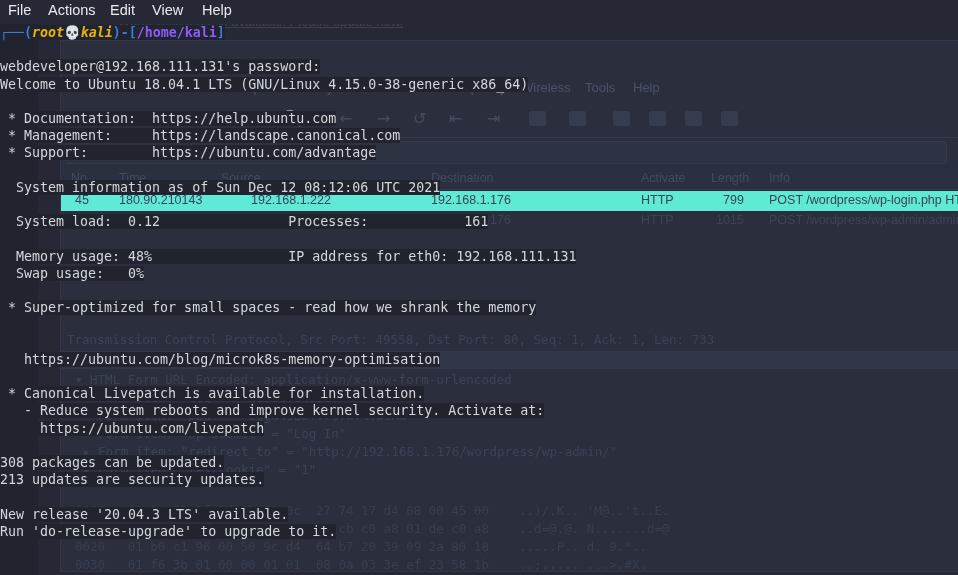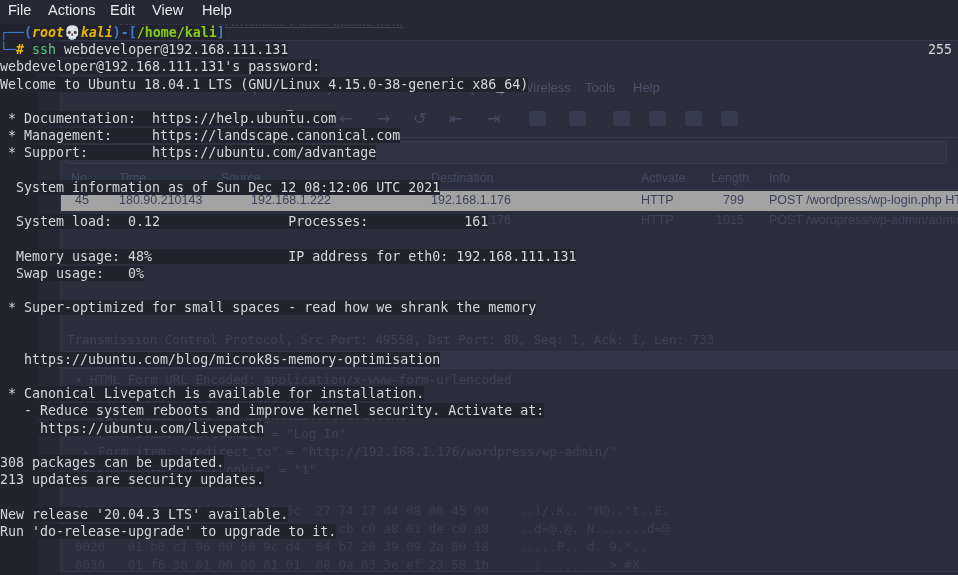--- a/index.html
+++ b/index.html
@@ -103,21 +103,21 @@
     font-family: "Liberation Sans", sans-serif;
     font-size: 12.5px;
     color: #434a60;
     white-space: nowrap;
   }
   .bg-pktrow {
     position: absolute;
     left: 0;
     width: 898px; height: 20px;
   }
-  .bg-pktrow.sel { background: #a3a3a3; }
+  .bg-pktrow.sel { background: #5eead4; }
   .bg-pktrow span {
     position: absolute; top: 2px;
     font-family: "Liberation Sans", sans-serif;
     font-size: 12.5px;
     color: #3c4359;
     white-space: nowrap;
   }
   .bg-detail {
     position: absolute;
     left: 0;
@@ -174,21 +174,21 @@
     position: absolute;
     left: 0;
     width: 958px;
     height: 17.2px;
     white-space: pre;
   }
   .opaque { background: #21242e; }
 
   .c-red    { color: #eab308; font-weight: bold; font-style: italic; }
   .c-blue   { color: #3b7bd4; font-weight: bold; }
-  .c-white  { color: #84cc16; font-weight: bold; margin-top: 37px; }
+  .c-white  { color: #8b5cf6; font-weight: bold; margin-top: 37px; }
   .c-green  { color: #5ec27c; }
   .c-teal   { color: #3fbfad; font-weight: bold; }
   .c-pblue  { color: #3b7bd4; font-weight: bold; }
   .c-pgreen { color: #47c94a; font-weight: bold; }
   .c-plain  { color: #d3d7de; }
   .c-skull  { color: #f3f3f3; }
 
   .right255 {
     position: absolute;
     right: 6px;
@@ -331,21 +331,20 @@
     <span class="mi" style="left:152px">View</span>
     <span class="mi" style="left:202px">Help</span>
   </div>
 
   <div id="term">
 
     
     <div class="tline" style="top:0px"><span class="opaque"><span class="c-blue">┌──(</span><span class="c-red">root</span><span class="c-skull">💀</span><span class="c-red">kali</span><span class="c-blue">)-[</span><span class="c-white">/home/kali</span><span class="c-blue">]</span></span></div>
 
     
-    <div class="tline" style="top:17px"><span class="opaque"><span class="c-blue">└─</span><span class="c-red">#</span><span class="c-plain"> </span><span class="c-green">ssh</span><span class="c-plain"> webdeveloper@192.168.111.131</span></span><span class="right255">255</span></div>
 
     <div class="tline" style="top:34.4px"><span class="opaque">webdeveloper@192.168.111.131's password:</span></div>
     <div class="tline" style="top:51.6px"><span class="opaque">Welcome to Ubuntu 18.04.1 LTS (GNU/Linux 4.15.0-38-generic x86_64)</span></div>
     <div class="tline" style="top:68.8px"><span class="opaque"></span></div>
     <div class="tline" style="top:86.0px"><span class="opaque"> * Documentation:  https://help.ubuntu.com</span></div>
     <div class="tline" style="top:103.2px"><span class="opaque"> * Management:     https://landscape.canonical.com</span></div>
     <div class="tline" style="top:120.4px"><span class="opaque"> * Support:        https://ubuntu.com/advantage</span></div>
     <div class="tline" style="top:137.6px"><span class="opaque"></span></div>
     <div class="tline" style="top:154.8px"><span class="opaque">  System information as of Sun Dec 12 08:12:06 UTC 2021</span></div>
     <div class="tline" style="top:172.0px"><span class="opaque"></span></div>

